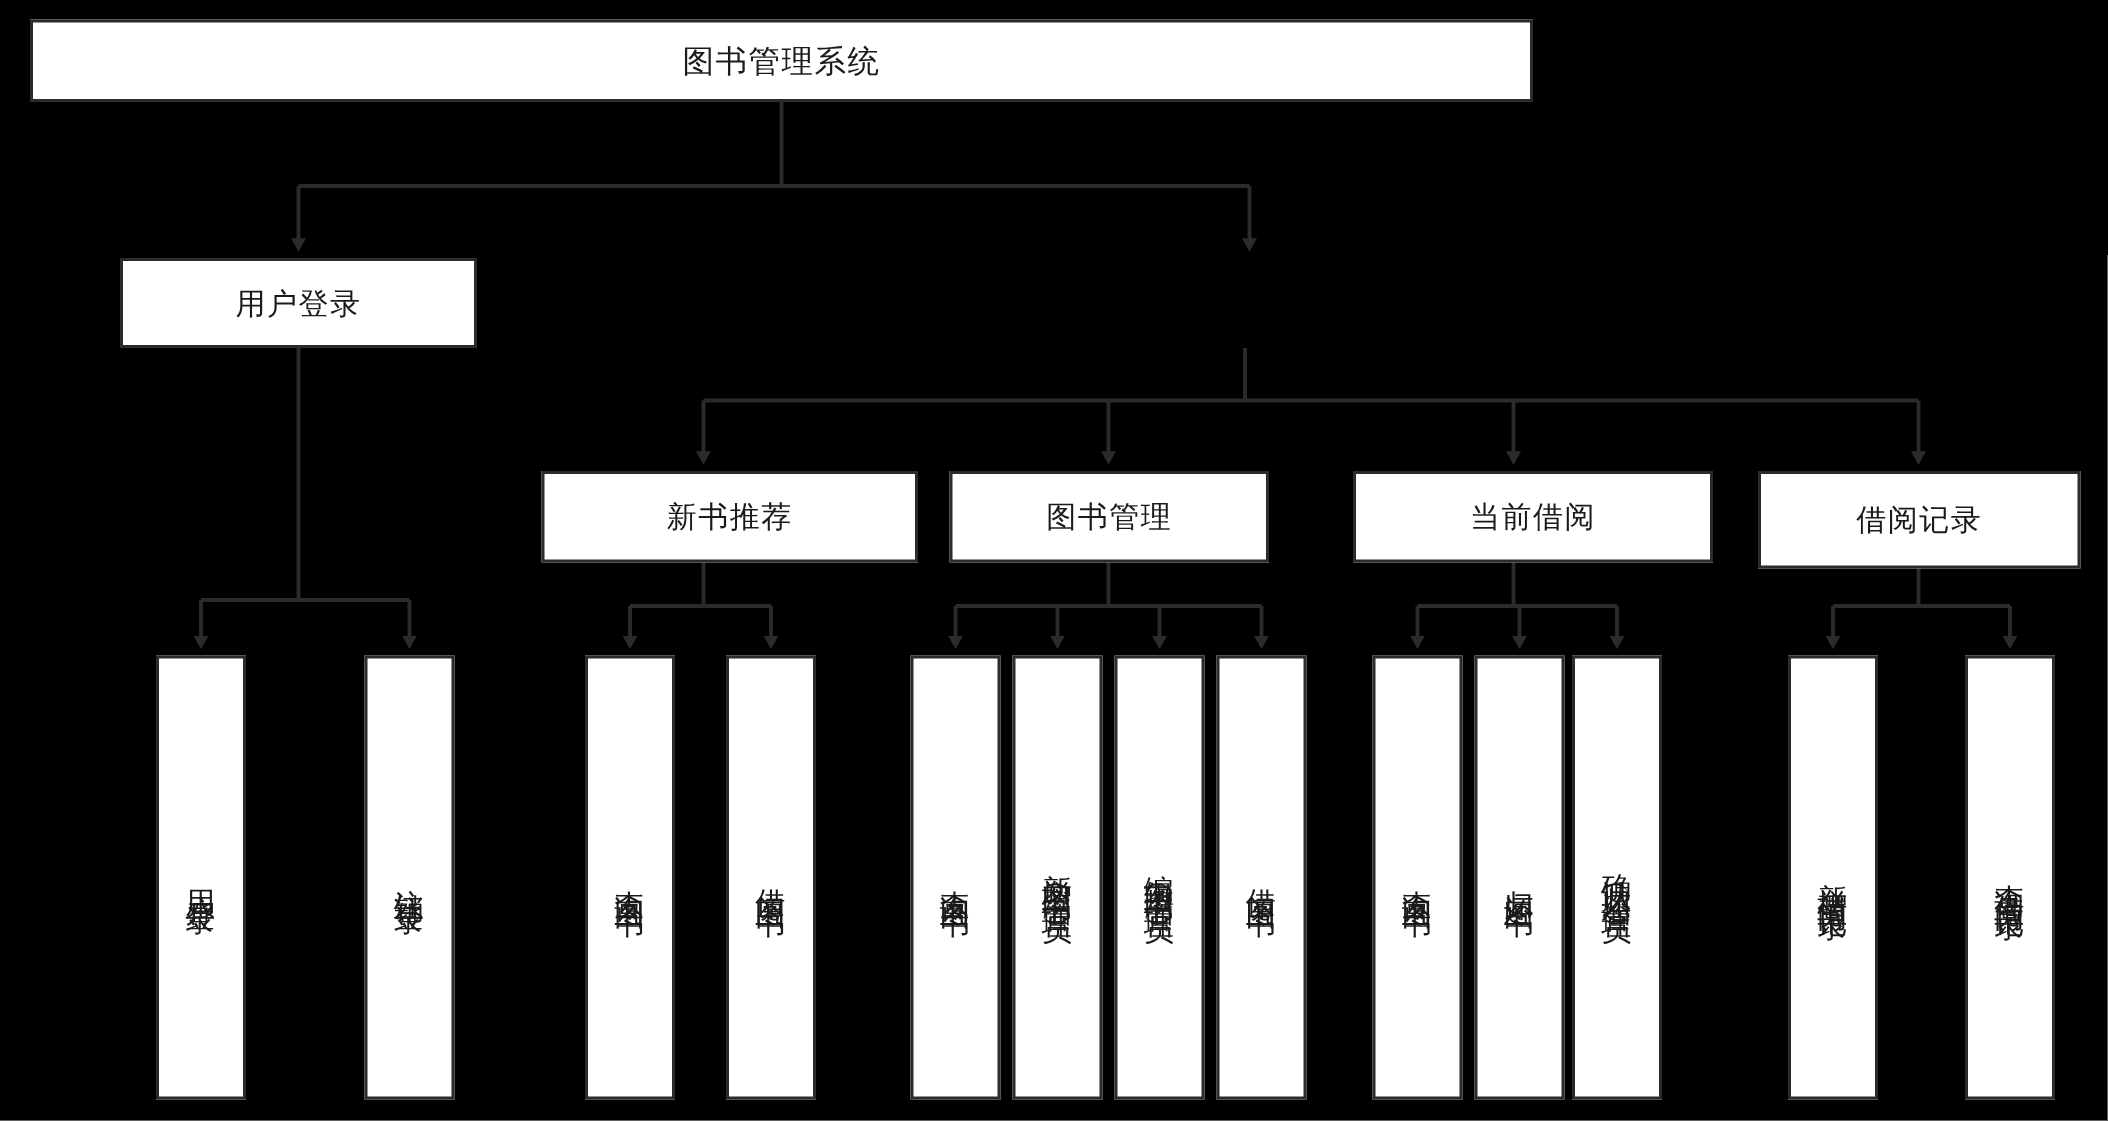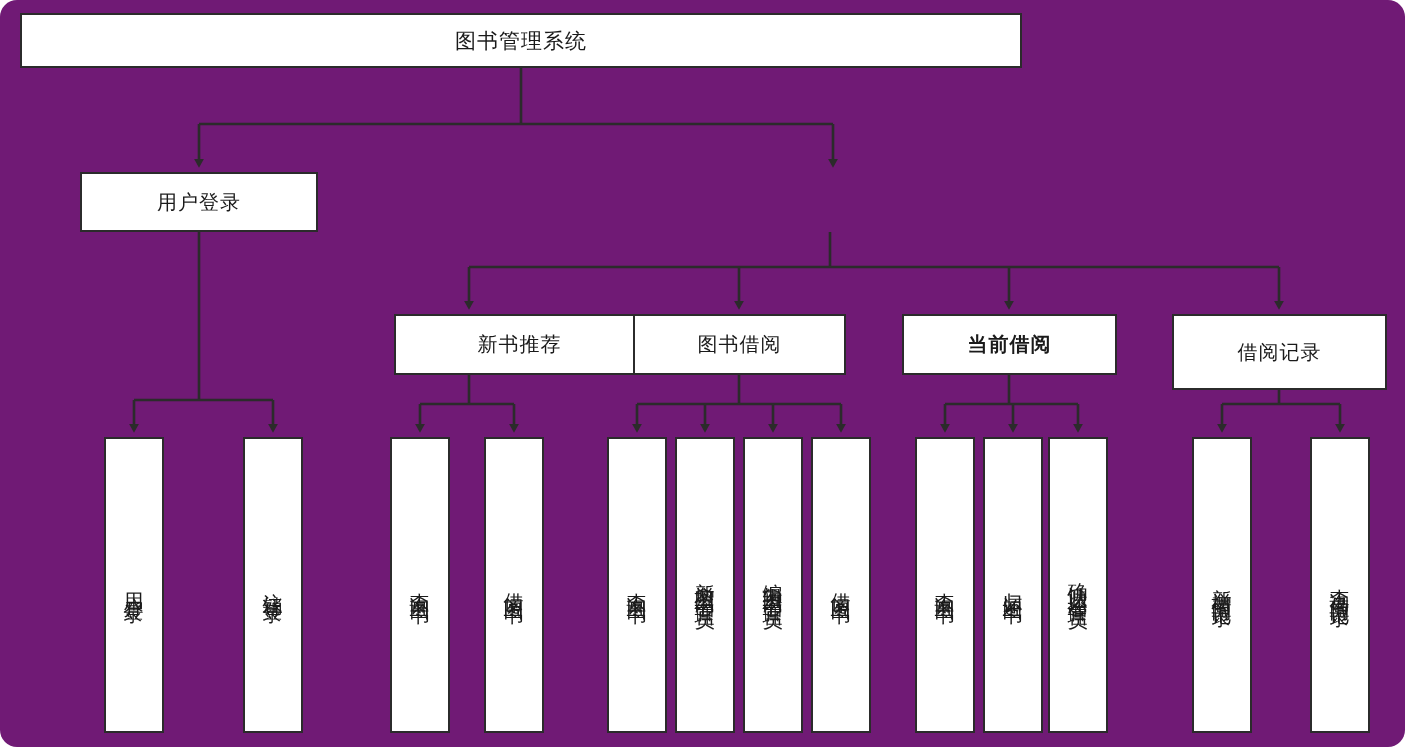--- a/index.html
+++ b/index.html
@@ -10,22 +10,21 @@
   body {
     width: 1405px;
     height: 747px;
     font-family: "DejaVu Sans", "Liberation Sans", sans-serif;
     overflow: hidden;
   }
   #diagram-root {
     position: relative;
     width: 1405px;
     height: 747px;
-    background: #701a75;
-    border-radius: 17px;
+    background: #000000;
   }
   svg#edges {
     position: absolute;
     left: 0;
     top: 0;
     width: 1405px;
     height: 747px;
   }
   .node {
     position: absolute;
@@ -124,30 +123,30 @@
   </svg>
 
   <div class="node level0" style="left:20px;top:13px;width:1002px;height:55px;">
     <span class="htext">图书管理系统</span>
   </div>
 
   <div class="node level1" style="left:80px;top:172px;width:238px;height:60px;">
     <span class="htext">用户登录</span>
   </div>
 
-  <div class="node level2" style="left:361px;top:314px;width:251px;height:61px;margin-left:33px;">
+  <div class="node level2" style="left:361px;top:314px;width:251px;height:61px;">
     <span class="htext">新书推荐</span>
   </div>
   <div class="node level2" style="left:633px;top:314px;width:213px;height:61px;">
-    <span class="htext">图书借阅</span>
+    <span class="htext">图书管理</span>
   </div>
-  <div class="node level2" style="left:902px;top:314px;width:215px;height:61px;font-weight:bold;">
+  <div class="node level2" style="left:902px;top:314px;width:240px;height:61px;">
     <span class="htext">当前借阅</span>
   </div>
-  <div class="node level2" style="left:1172px;top:314px;width:215px;height:76px;">
+  <div class="node level2" style="left:1172px;top:314px;width:215px;height:65px;">
     <span class="htext">借阅记录</span>
   </div>
 
   <div class="node leaf" style="left:104px;top:437px;width:60px;height:296px;">
     <span class="vtext">用户登录</span>
   </div>
   <div class="node leaf" style="left:243px;top:437px;width:60px;height:296px;">
     <span class="vtext">注销登录</span>
   </div>
 

